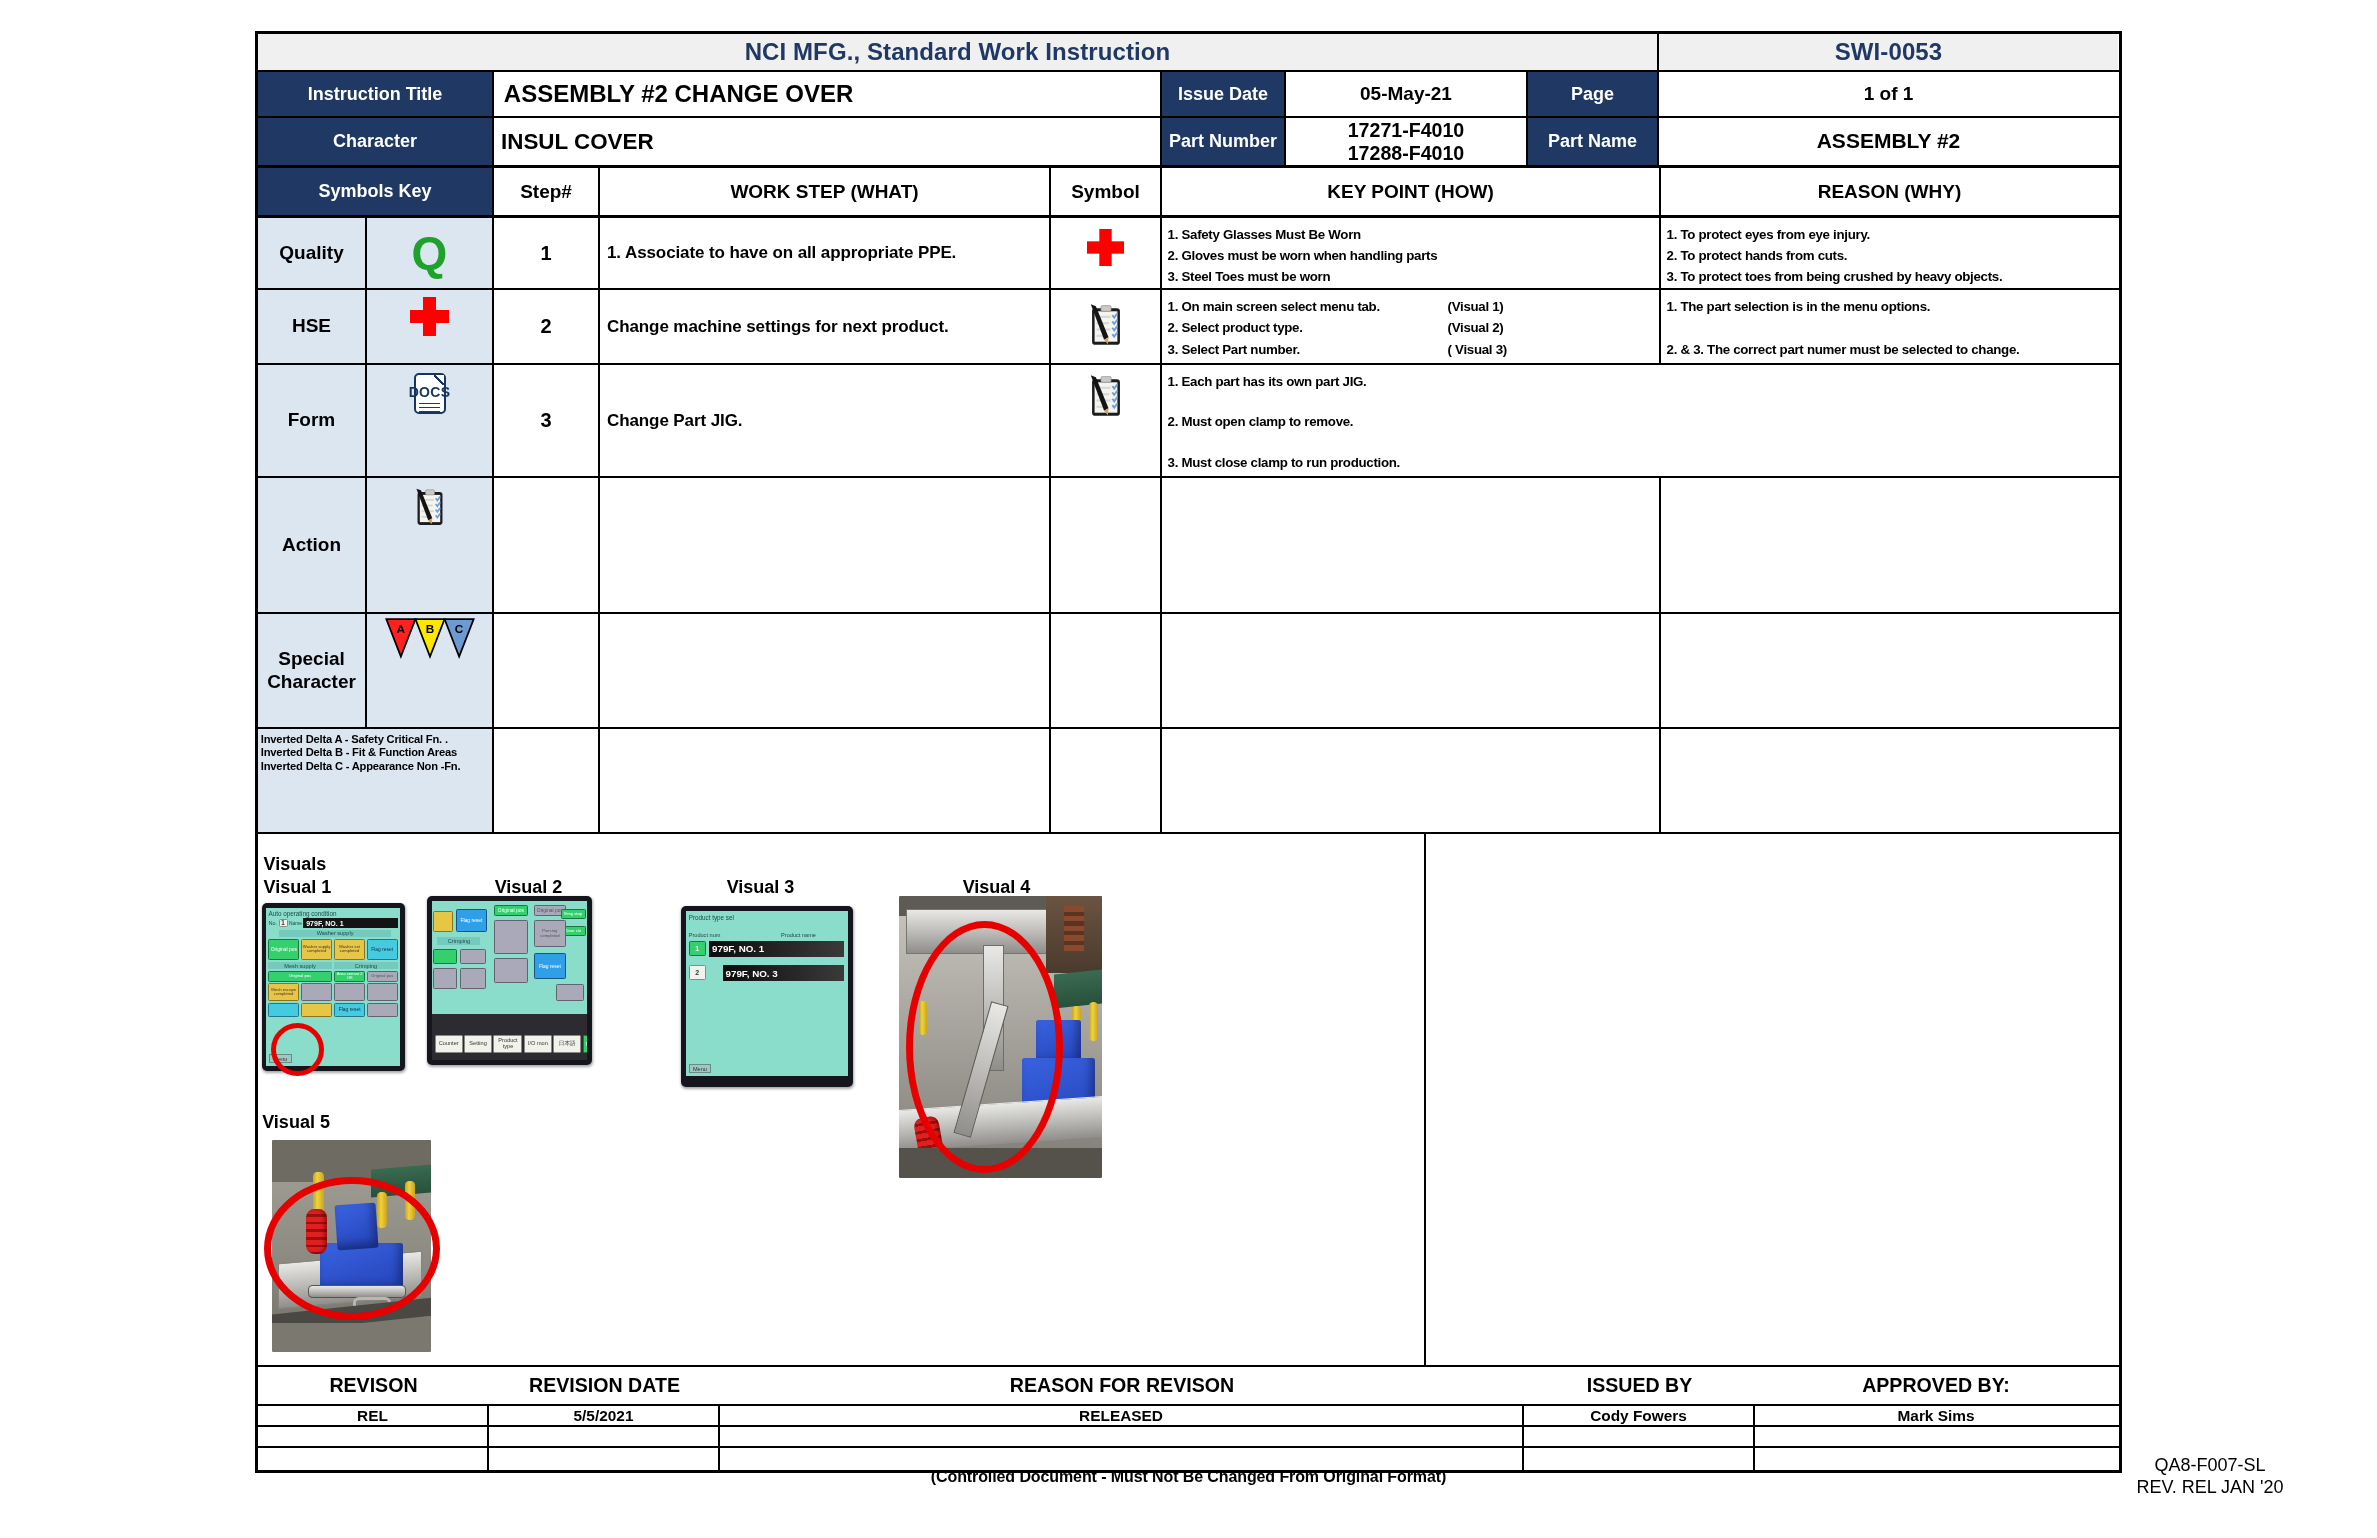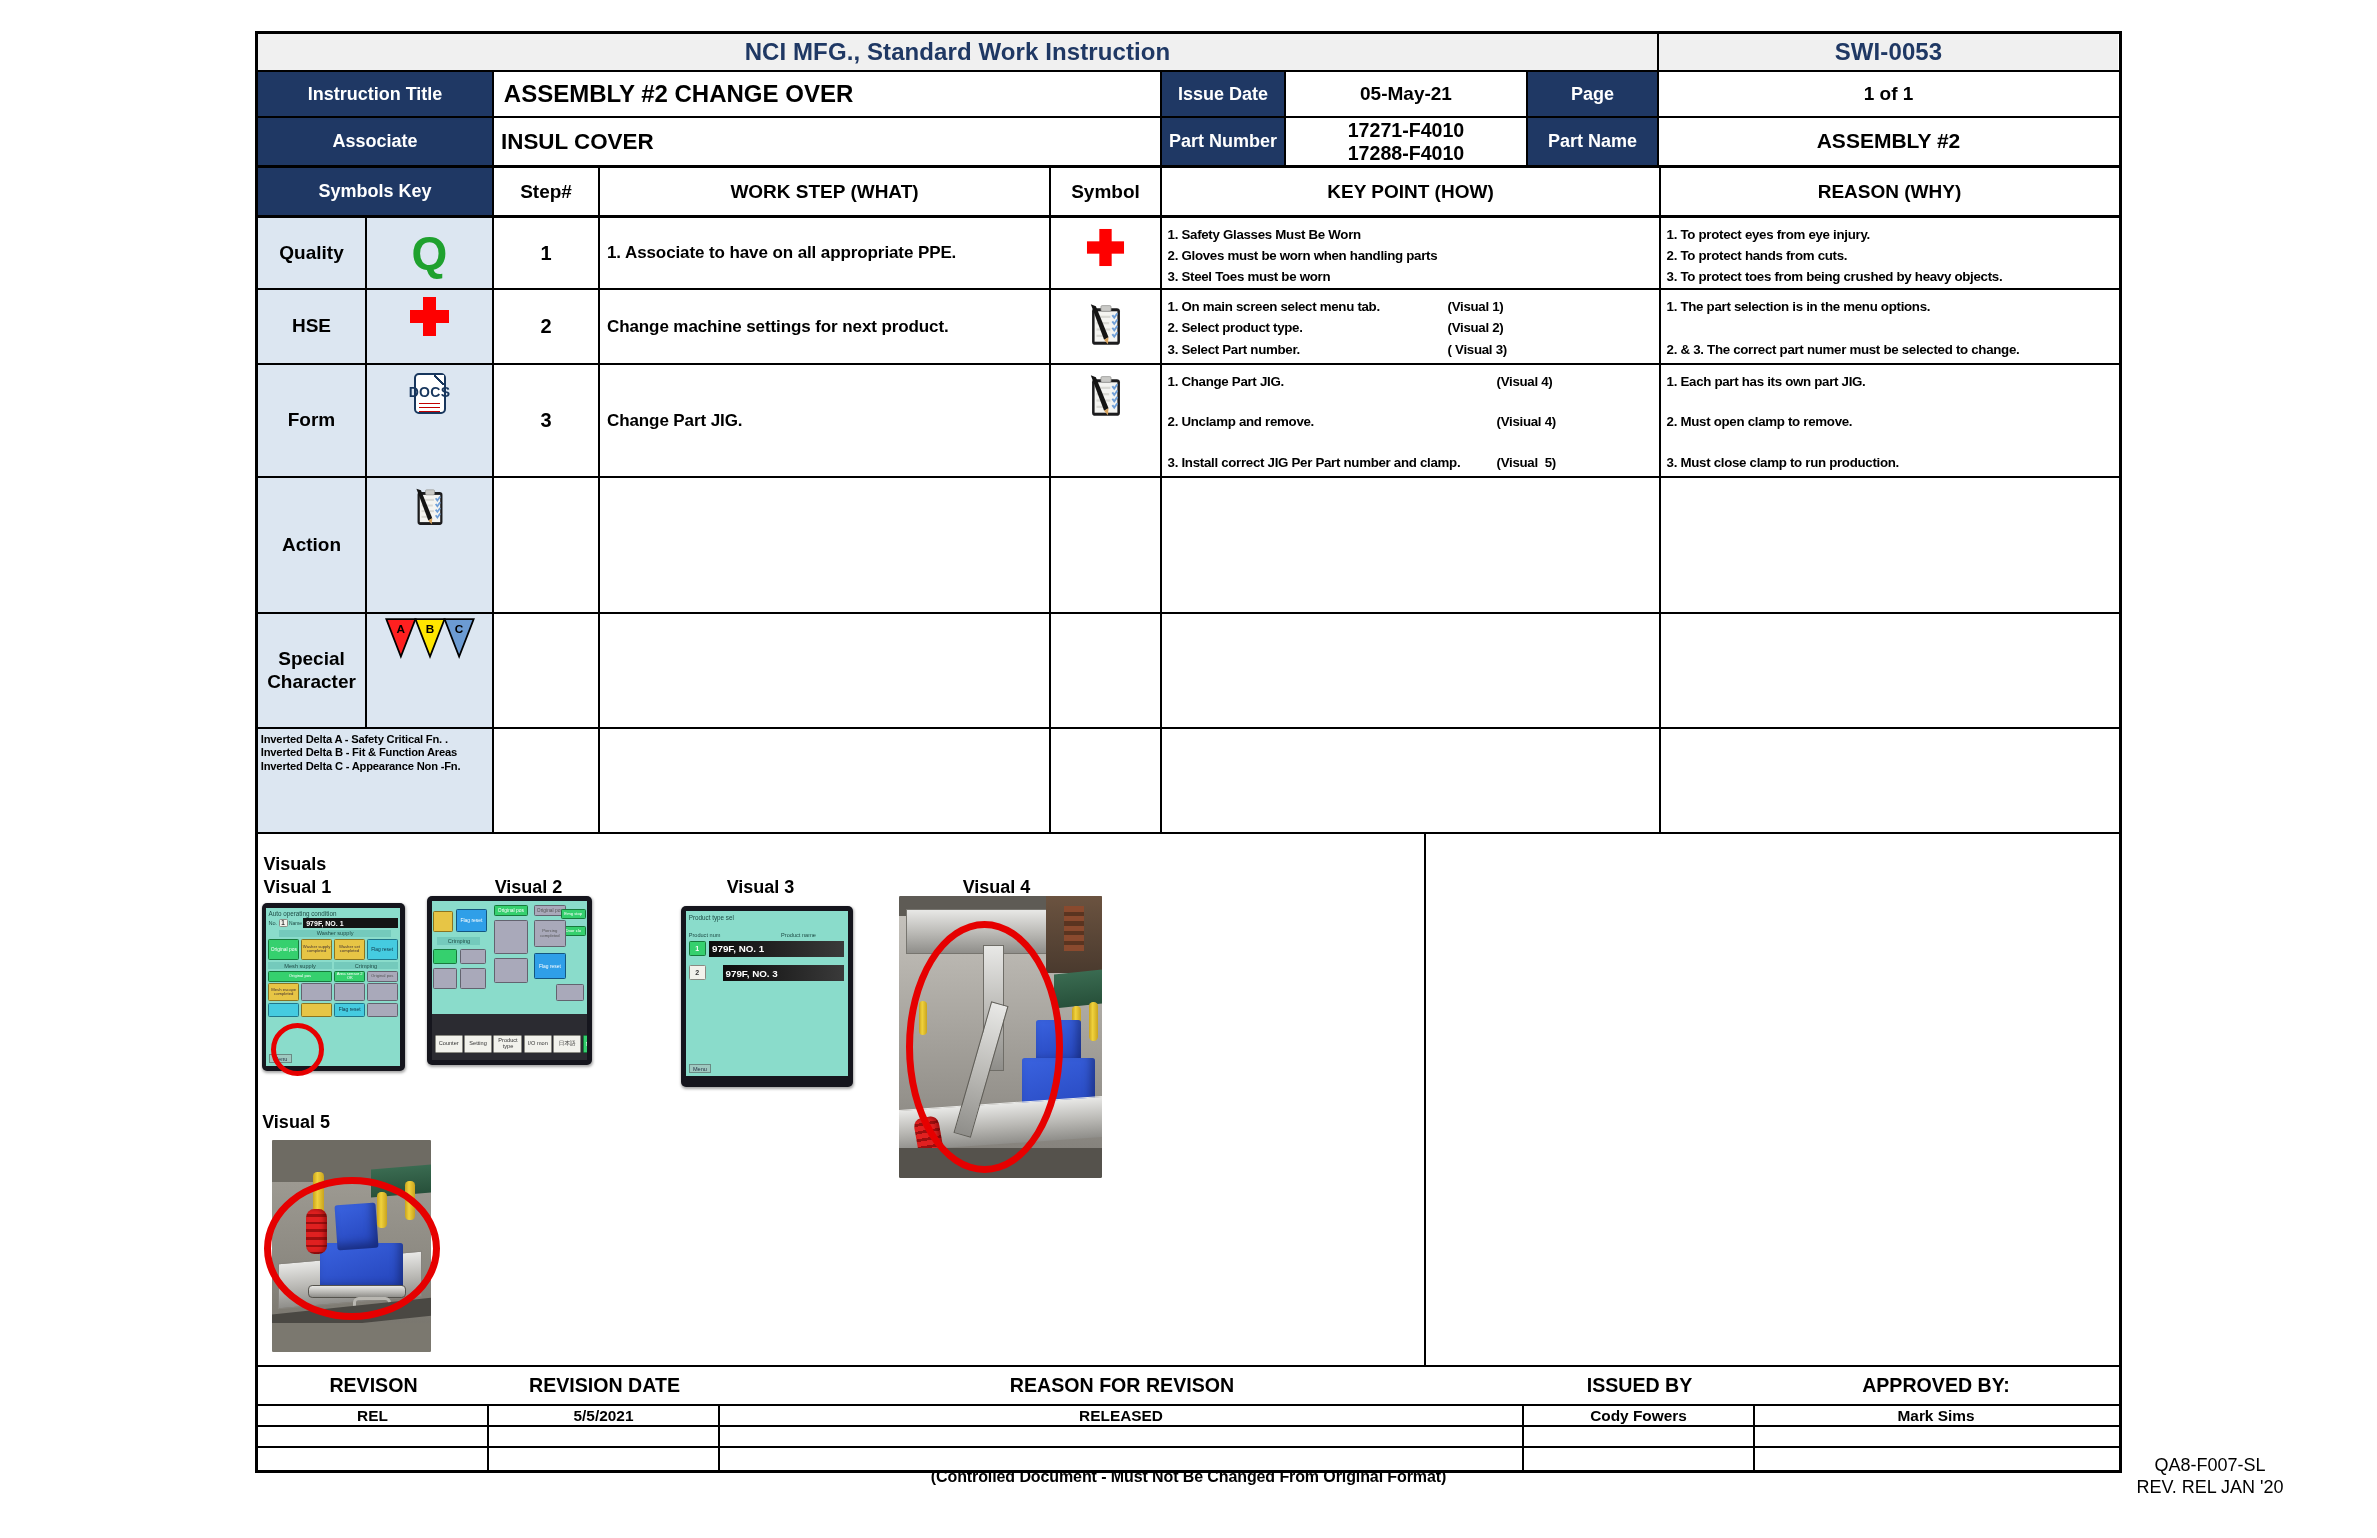--- a/index.html
+++ b/index.html
@@ -126,21 +126,21 @@
       <div class="cell">
           <span class="val-bold">05-May-21</span>
         </div>
       <div class="cell navy">Page</div>
       <div class="cell">
           <span class="val-bold">1 of 1</span>
         </div>
     </div>
 
     <div class="row thick" style="grid-template-columns:236px 668px 124px 242px 131px 459px;height:50px">
-      <div class="cell navy">Associate</div>
+      <div class="cell navy">Character</div>
       <div class="cell left">
           <span style="font-weight:bold;font-size:22.4px;padding-left:7px">INSUL COVER</span>
         </div>
       <div class="cell navy">Part Number</div>
       <div class="cell">
         <div class="med-bold" style="font-size:19.6px;line-height:22.4px">
           <div>17271-F4010</div>
           <div>17288-F4010</div>
         </div>
       </div>
@@ -248,34 +248,20 @@
       </div>
       <div class="cell stepnum">3</div>
       <div class="cell left">
           <span class="what">Change Part JIG.</span>
         </div>
       <div class="cell topal" style="padding-top:9.8px">
           <svg class="clip-icon" viewBox="0 0 60 70">
             <use href="#icon-clipboard"></use>
           </svg>
         </div>
-      <div class="cell kp-cell mw3">
-        <div class="kp-line">
-            <span class="t">1. Change Part JIG.</span>
-            <span class="r">(Visual 4)</span>
-          </div>
-        <div class="kp-line">
-            <span class="t">2. Unclamp and remove.</span>
-            <span class="r">(Visiual 4)</span>
-          </div>
-        <div class="kp-line">
-            <span class="t">3. Install correct JIG Per Part number and clamp.</span>
-            <span class="r">(Visual  5)</span>
-          </div>
-      </div>
       <div class="cell kp-cell">
         <div class="kp-line">
             <span class="t">1. Each part has its own part JIG.</span>
           </div>
         <div class="kp-line">
             <span class="t">2. Must open clamp to remove.</span>
           </div>
         <div class="kp-line">
             <span class="t">3. Must close clamp to run production.</span>
           </div>

